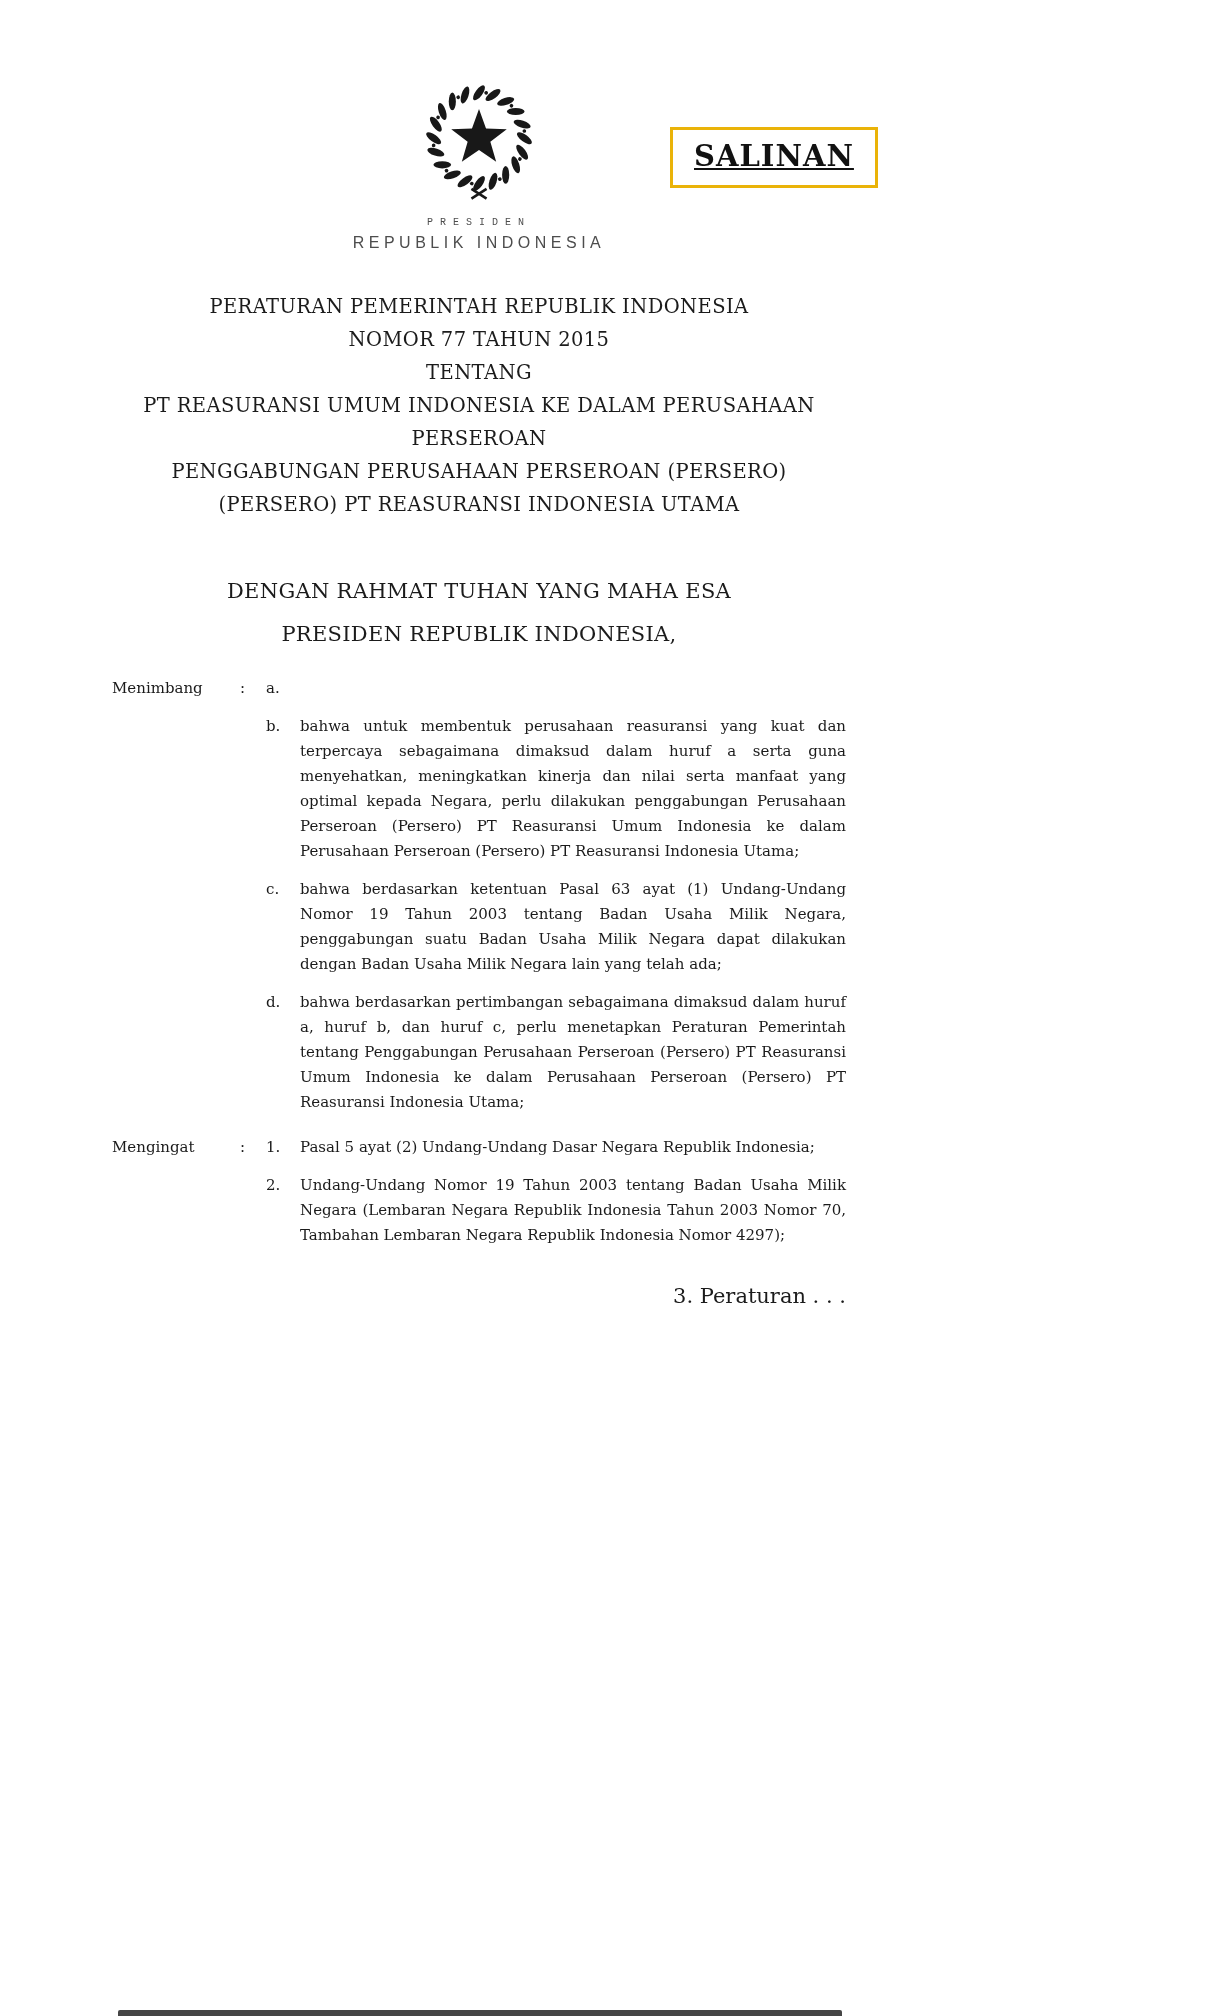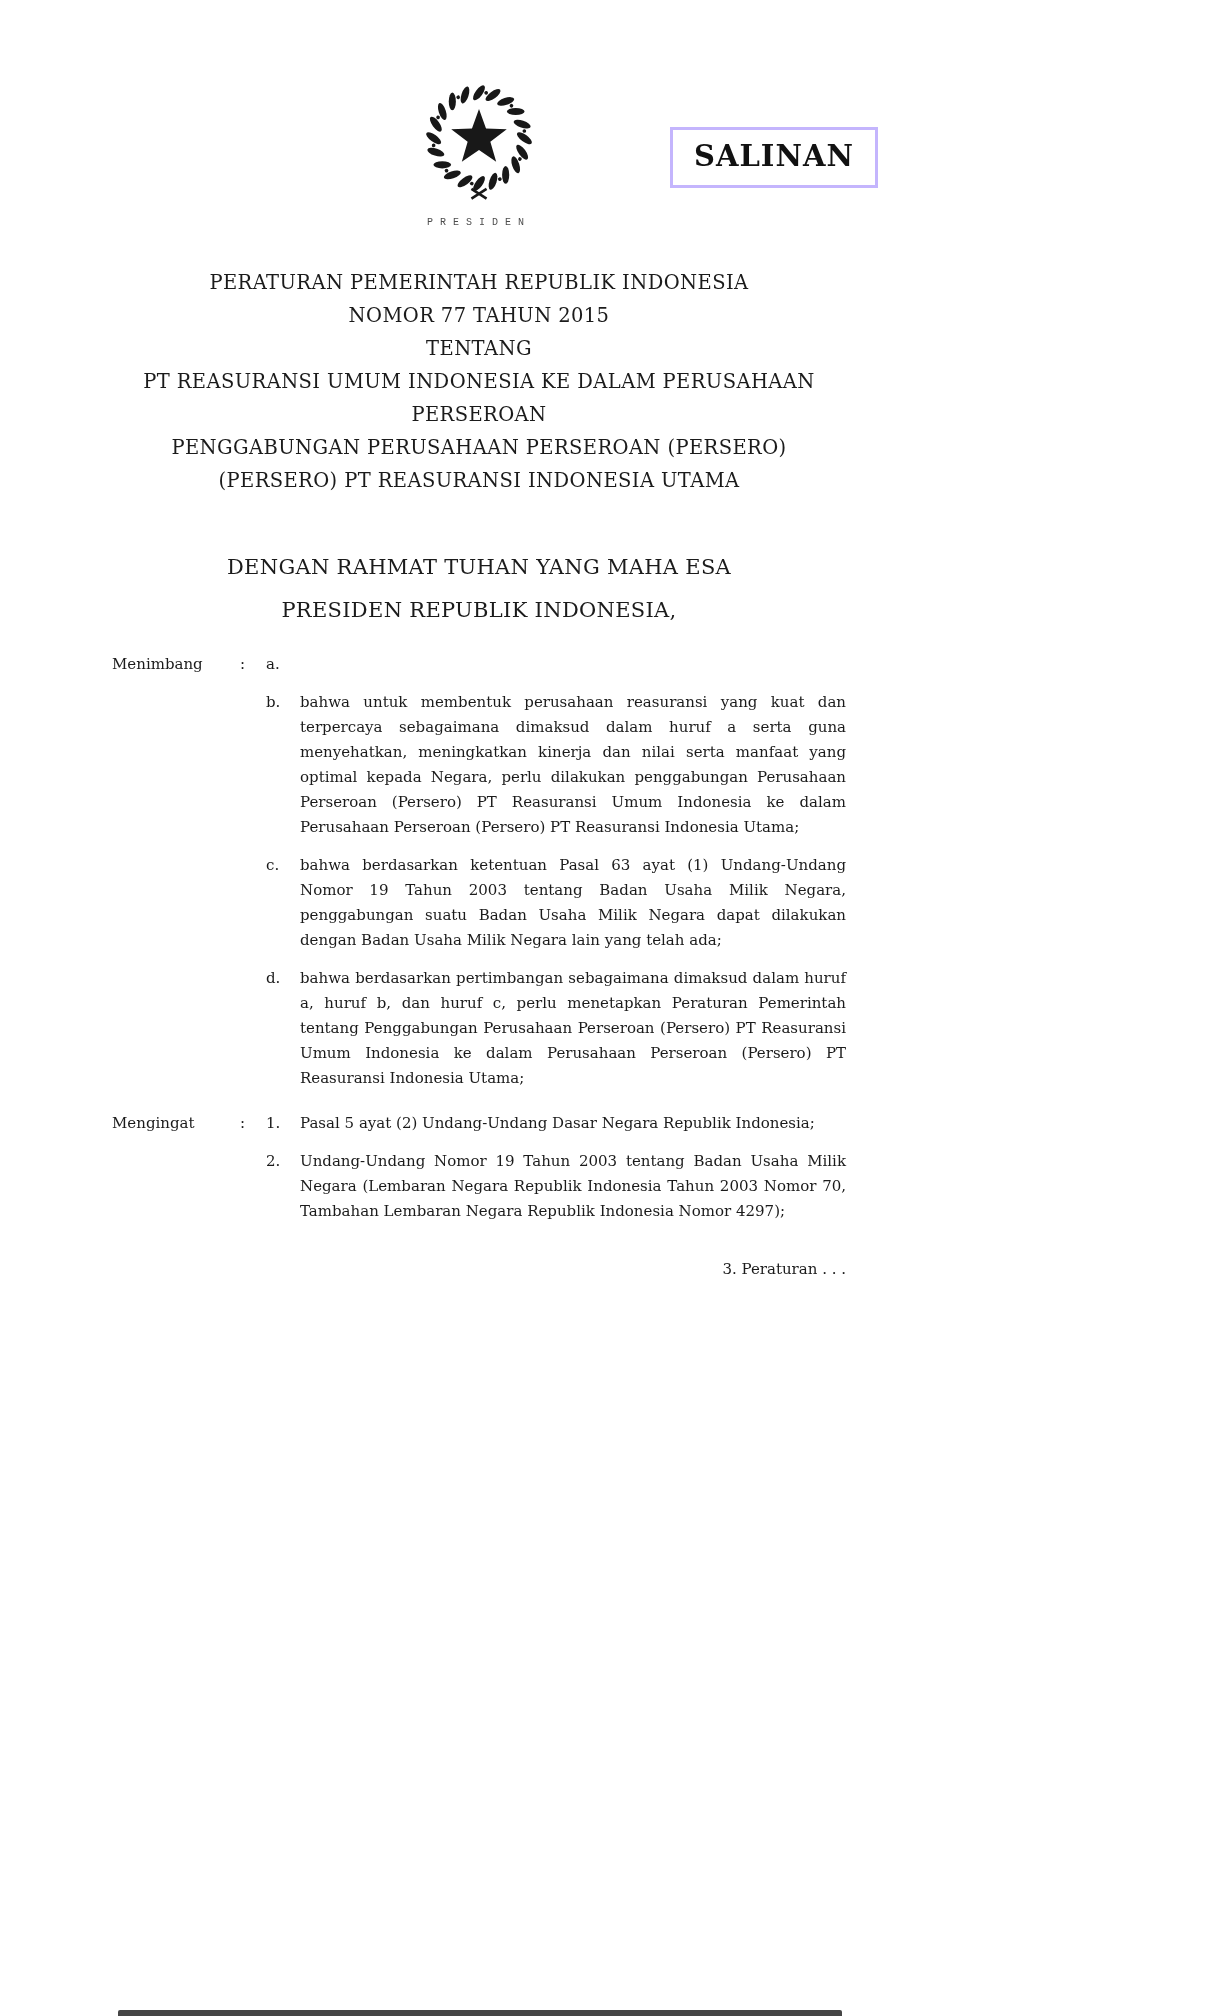--- a/index.html
+++ b/index.html
@@ -18,25 +18,26 @@
   .letterhead {
     margin-top: 10px; text-align: center;
     font-family: "Liberation Sans", sans-serif;
     color: #4d4d4d;
   }
   .letterhead .lh1 { font-size: 10px; letter-spacing: 7px; font-family: Liberation Mono, monospace; }
   .letterhead .lh2 { font-size: 16px; letter-spacing: 4.5px; margin-top: 6px; }
 
   .stamp {
     position: absolute; left: 670px; top: 127px;
-    border: 3px solid #c4b5fd;
+    border: 3px solid #eab308;
     padding: 9px 21px 12px 21px;
     font-weight: bold; font-size: 29px; letter-spacing: 1px;
     color: #111;
     background: #fff;
+    text-decoration: underline;
   }
 
   .title-block {
     margin-top: 38px; text-align: center;
     font-size: 19.5px; line-height: 33px; letter-spacing: 0.4px;
   }
 
   .preamble { margin-top: 58px; text-align: center; font-size: 21px; letter-spacing: 0.3px; }
   .preamble .pre2 { margin-top: 19px; }
 
@@ -45,21 +46,21 @@
     display: grid;
     grid-template-columns: 128px 26px 34px 1fr;
     align-items: start;
     margin-top: 13px;
   }
   .row.first { margin-top: 0; }
   .row.section-gap { margin-top: 20px; }
   .cell { line-height: 25px; }
   .cell.text { text-align: justify; }
 
-  .catchword { margin-top: 36px; text-align: right; font-size: 15px; }
+  .catchword { margin-top: 36px; text-align: right; font-size: 21px; }
 
   .bottom-edge {
     position: absolute; left: 118px; bottom: 0;
     width: 724px; height: 6px;
     background: #454545; border-radius: 2px 2px 0 0;
   }
 </style>
 </head>
 <body>
 
@@ -113,20 +114,21 @@
           <use href="#berry" transform="rotate(297 70 52)"></use>
           <use href="#berry" transform="rotate(333 70 52)"></use>
           <polygon points="70,25 76.5,43.1 95.7,43.7 80.5,55.4 85.9,73.8 70,63 54.1,73.8 59.5,55.4 44.3,43.7 63.5,43.1"></polygon>
           <path d="M63,99 L77,108 M77,99 L63,108" stroke="#181818" stroke-width="2.4" fill="none"></path>
         </g>
       </svg>
     </div>
 
     <div class="letterhead">
       <div class="lh1">PRESIDEN</div>
+      <div class="lh2">REPUBLIK INDONESIA</div>
     </div>
 
     <div class="title-block">
       <div>PERATURAN PEMERINTAH REPUBLIK INDONESIA</div>
       <div>NOMOR 77 TAHUN 2015</div>
       <div>TENTANG</div>
       <div>PT REASURANSI UMUM INDONESIA KE DALAM PERUSAHAAN PERSEROAN</div>
       <div>PENGGABUNGAN PERUSAHAAN PERSEROAN (PERSERO)</div>
       <div>(PERSERO) PT REASURANSI INDONESIA UTAMA</div>
     </div>

